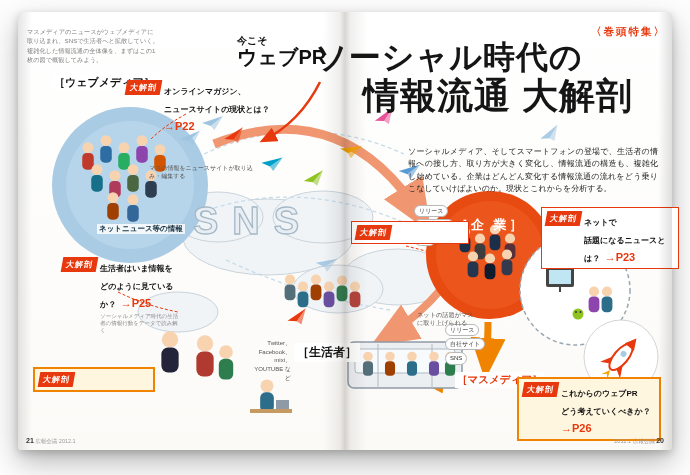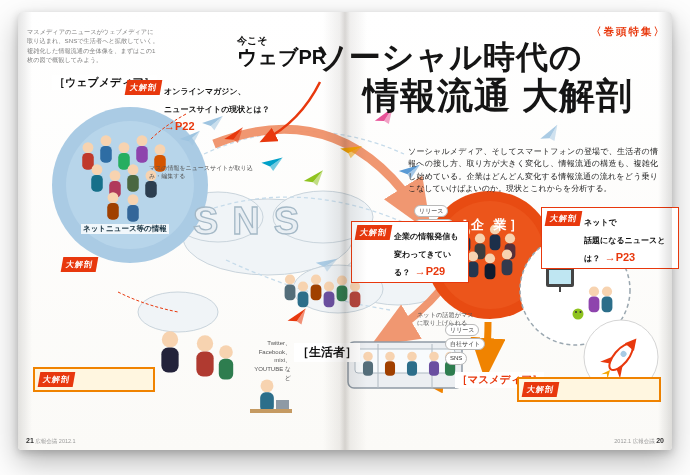--- a/index.html
+++ b/index.html
@@ -31,21 +31,21 @@
   .kicker{left:219px;top:23px;font-weight:800;color:#111;line-height:1.12;}
   .kicker .k1{font-size:10px;}
   .kicker .k2{font-size:20px;}
   .title{left:297px;top:27px;color:#151515;font-weight:800;}
   .title .t1{font-size:32px;letter-spacing:1px;line-height:1.15;}
   .title .t2{font-size:36px;letter-spacing:1px;margin-left:48px;line-height:1.1;}
   .lede{left:390px;top:134px;width:250px;font-size:8px;line-height:1.55;color:#222;text-align:justify;}
   .intro-note{left:9px;top:15px;width:132px;font-size:6.2px;line-height:1.5;color:#808080;}
 
   .webmedia-label{left:34px;top:63px;font-size:11px;font-weight:700;color:#111;background:rgba(255,255,255,.85);padding:0 2px;}
-  .webmedia-sub{left:63px;top:212px;font-size:7.5px;font-weight:700;color:#15303f;background:rgba(255,255,255,.8);padding:0 2px;}
+  .webmedia-sub{left:79px;top:212px;font-size:7.5px;font-weight:700;color:#15303f;background:rgba(255,255,255,.8);padding:0 2px;}
   .webmedia-note{left:131px;top:152px;width:104px;font-size:6px;line-height:1.35;color:#555;}
   .sns{
     left:175px;top:188px;font-size:38px;font-weight:800;letter-spacing:14px;
     color:#e8eef3;-webkit-text-stroke:1.3px #a4b8c6;
   }
   .company-label{left:437px;top:204px;font-size:13px;font-weight:700;letter-spacing:3px;color:#fff;}
   .consumers-label{left:276px;top:331px;font-size:12px;font-weight:800;color:#111;background:#fff;padding:1px 3px;}
   .consumer-services{left:231px;top:327px;width:42px;font-size:6px;line-height:1.45;color:#555;text-align:right;}
   .massmedia-label{left:437px;top:360px;font-size:10.5px;font-weight:800;color:#e8380d;background:#fff;padding:1px 2px;}
   .netmass-note{left:399px;top:299px;width:58px;font-size:6.2px;line-height:1.35;color:#555;}
@@ -295,46 +295,52 @@
       <span class="kaibou">大解剖</span>
       <span>
         <span class="ctext pre">オンラインマガジン、
 ニュースサイトの現状とは？</span>
         <span class="cpage">→P22</span>
       </span>
     </div>
 
     <div class="overlay callout co2">
       <span class="kaibou">大解剖</span>
+      <span>
+        <span class="ctext pre">生活者はいま情報を
+どのように見ているか？</span>
+        <span class="cpage">→P25</span>
+        <div class="cnote">ソーシャルメディア時代の生活者の情報行動をデータで読み解く</div>
+      </span>
     </div>
 
     <div class="overlay callout co3 boxed-orange">
       <span class="kaibou">大解剖</span>
     </div>
 
     <div class="overlay callout co4 boxed-red">
       <span class="kaibou">大解剖</span>
-      <span>
-        <span class="ctext pre">企業の情報発信も
-変わってきている？</span>
-        <span class="cpage">→P29</span>
-      </span>
     </div>
 
     <div class="overlay callout co5 boxed-red">
       <span class="kaibou">大解剖</span>
       <span>
         <span class="ctext pre">ネットで
 話題になるニュースとは？</span>
         <span class="cpage">→P23</span>
       </span>
     </div>
 
     <div class="overlay callout co6 boxed-orange">
       <span class="kaibou">大解剖</span>
+      <span>
+        <span class="ctext pre">これからのウェブPR
+どう考えていくべきか？</span>
+        <span class="cpage">→P26</span>
+      </span>
     </div>
 
     <div class="overlay footer fl">
       <span class="pageno">21</span>
       <span>広報会議 2012.1</span>
     </div>
     <div class="overlay footer fr">
       <span>2012.1 広報会議</span>
       <span class="pageno">20</span>
     </div>

